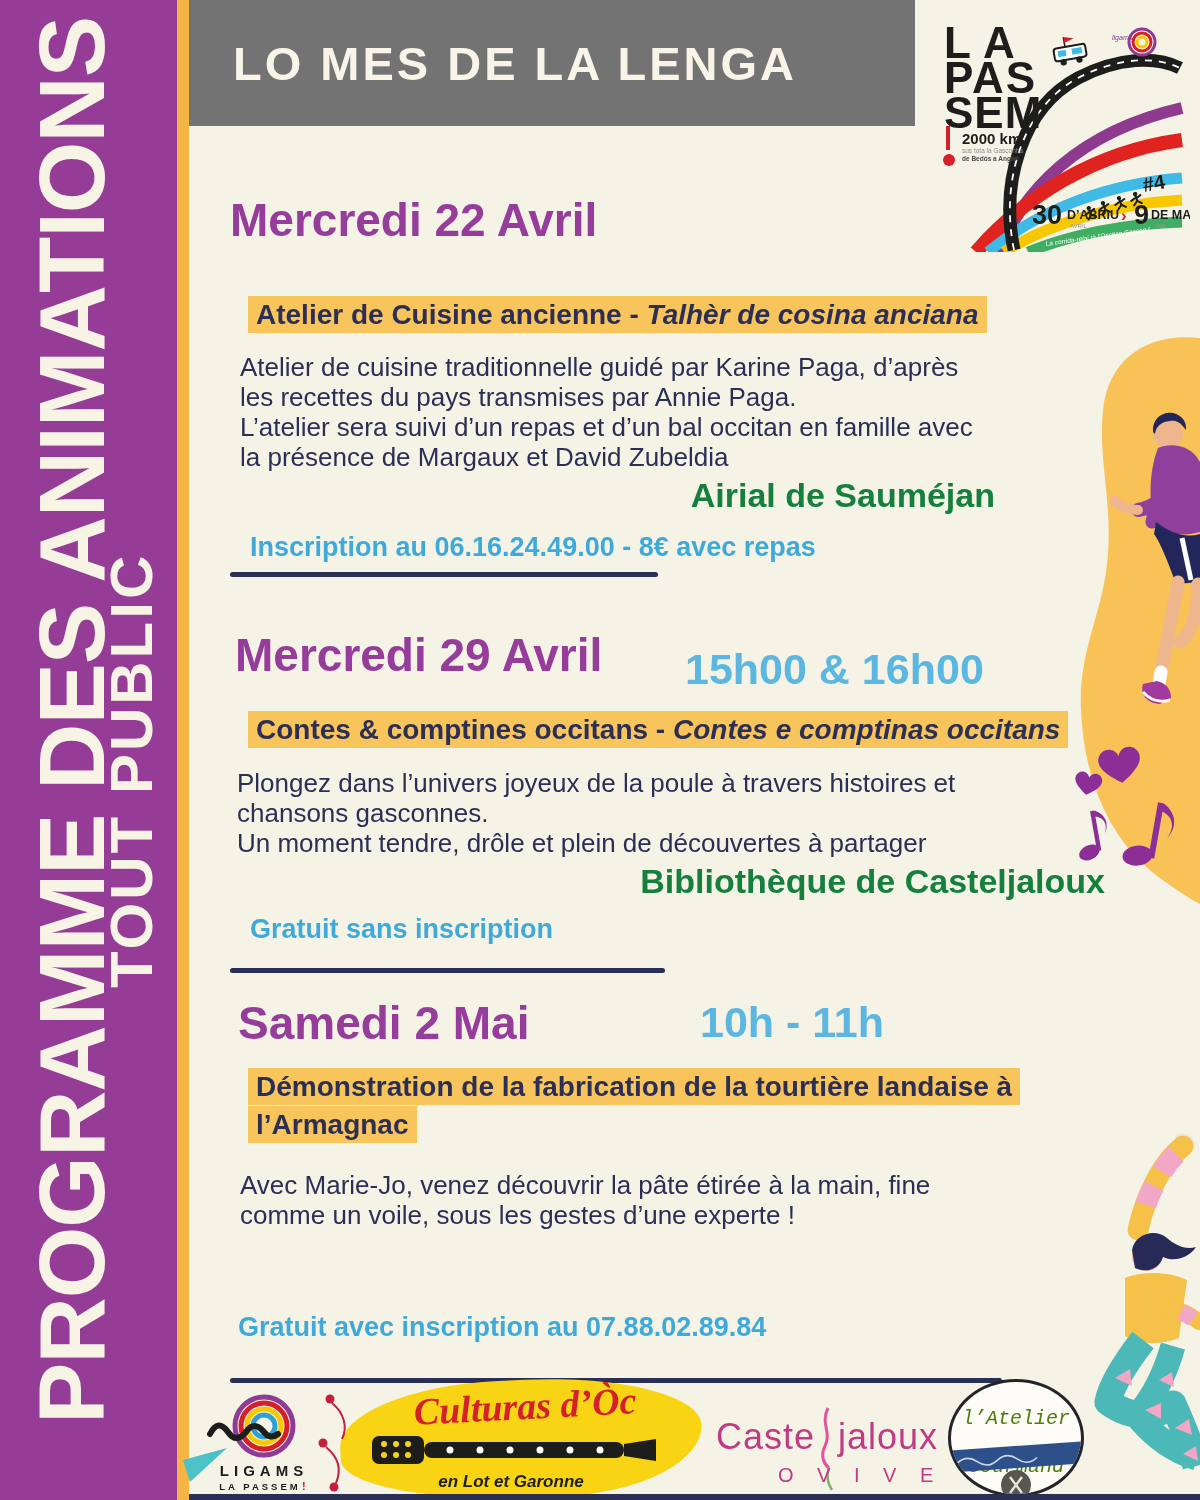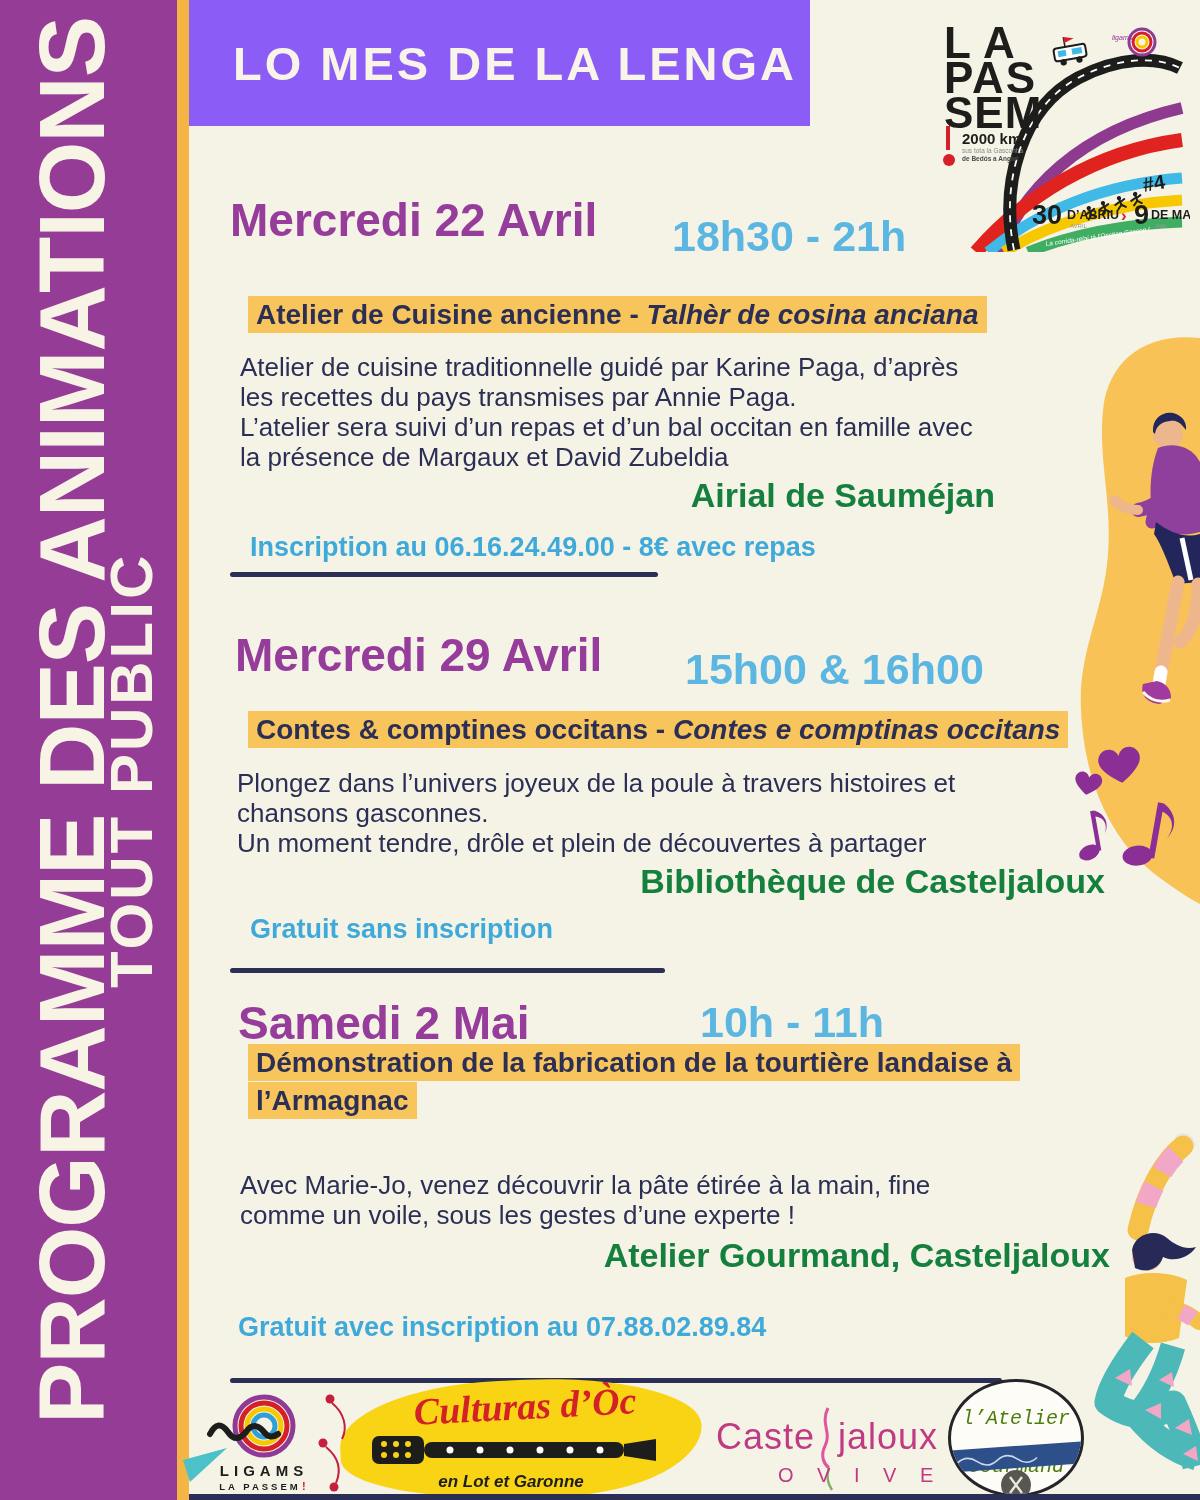--- a/index.html
+++ b/index.html
@@ -12,21 +12,21 @@
   .sidebar{left:0;top:0;width:177px;height:1500px;background:#953d96;}
   .v-stripe{left:177px;top:0;width:12px;height:1500px;background:#f4b545;}
   .sidebar-title{position:absolute;left:26px;top:1424px;transform:rotate(-90deg);
       transform-origin:0 0;white-space:nowrap;font-weight:bold;font-size:92px;
       letter-spacing:-1px;color:#f7f4e6;line-height:1;}
   .sidebar-subtitle{position:absolute;left:102px;top:988px;transform:rotate(-90deg);
       transform-origin:0 0;white-space:nowrap;font-weight:bold;font-size:60px;
       letter-spacing:3px;color:#f7f4e6;line-height:1;}
 
   
-  .banner{left:189px;top:0;width:621px;height:126px;background:#8b5cf6;}
+  .banner{left:189px;top:0;width:726px;height:126px;background:#737373;}
   .banner-title{position:absolute;left:44px;top:50%;transform:translateY(-50%);
       font-weight:bold;font-size:47px;letter-spacing:3px;color:#f8f5e8;white-space:nowrap;}
 
   
   .date{font-weight:bold;font-size:46px;color:#963c9b;white-space:nowrap;}
   .time{font-weight:bold;font-size:43px;color:#5cb6e2;white-space:nowrap;}
   .band{font-weight:bold;font-size:28px;color:#2b2e55;line-height:38px;padding-left:20px;}
   .band .hl{background:#f8c45c;padding:3px 8px;-webkit-box-decoration-break:clone;box-decoration-break:clone;}
   .band .oc{font-style:italic;}
   .desc{font-size:26px;line-height:30px;color:#2b2e55;white-space:pre-line;}
@@ -39,21 +39,21 @@
   .e1-band{left:228px;top:296px;width:800px;} .e1-desc{left:240px;top:352px;}
   .e1-loc{left:450px;top:476px;width:545px;} .e1-info{left:250px;top:532px;}
   .e1-div{left:230px;top:572px;width:428px;}
   
   .e2-date{left:235px;top:628px;} .e2-time{left:685px;top:645px;}
   .e2-band{left:228px;top:711px;width:895px;} .e2-desc{left:237px;top:768px;}
   .e2-loc{left:455px;top:862px;width:650px;} .e2-info{left:250px;top:914px;}
   .e2-div{left:230px;top:968px;width:435px;}
   
   .e3-date{left:238px;top:996px;} .e3-time{left:700px;top:998px;}
-  .e3-band{left:228px;top:1044px;width:900px;} .e3-desc{left:240px;top:1170px;}
+  .e3-band{left:228px;top:1068px;width:900px;} .e3-desc{left:240px;top:1170px;}
   .e3-loc{left:450px;top:1236px;width:660px;} .e3-info{left:238px;top:1312px;}
   .e3-div{left:230px;top:1378px;width:772px;}
 
   .bottom-line{left:189px;top:1494px;width:1011px;height:6px;background:#2b2e55;}
 
   
   .culturas{left:340px;top:1380px;width:362px;height:118px;}
   .culturas .splash{position:absolute;left:0;top:0;right:0;bottom:0;background:#f8d414;
       border-radius:48% 52% 42% 58% / 55% 48% 60% 42%;transform:rotate(-2.5deg);}
   .culturas .title{position:absolute;left:30px;top:4px;width:310px;text-align:center;
@@ -157,21 +157,20 @@
       <text x="139" y="207" font-size="12.5">D’ABRIU</text>
       <text x="142" y="216" font-size="6" font-weight="normal" fill="#9a9a9a">AVRIL</text>
       <text x="193" y="209" font-size="17" fill="#d5202a">›</text>
       <text x="206" y="212" font-size="27">9</text>
       <text x="223" y="207" font-size="12.5">DE MAI</text>
       <text x="228" y="216" font-size="6" font-weight="normal" fill="#9a9a9a">MAI</text>
     </g>
   </svg>
 
   <div class="abs date e1-date">Mercredi 22 Avril</div>
-  <div class="abs time e1-time">18h30 - 21h</div>
   <div class="abs band e1-band"><span class="hl"><span>Atelier de Cuisine ancienne - </span><span class="oc">Talhèr de cosina anciana</span></span></div>
   <div class="abs desc e1-desc">Atelier de cuisine traditionnelle guidé par Karine Paga, d’après
 les recettes du pays transmises par Annie Paga.
 L’atelier sera suivi d’un repas et d’un bal occitan en famille avec
 la présence de Margaux et David Zubeldia</div>
   <div class="abs loc e1-loc">Airial de Sauméjan</div>
   <div class="abs info e1-info">Inscription au 06.16.24.49.00 - 8€ avec repas</div>
   <div class="abs divider e1-div"></div>
 
   <div class="abs date e2-date">Mercredi 29 Avril</div>
@@ -182,21 +181,20 @@
 Un moment tendre, drôle et plein de découvertes à partager</div>
   <div class="abs loc e2-loc">Bibliothèque de Casteljaloux</div>
   <div class="abs info e2-info">Gratuit sans inscription</div>
   <div class="abs divider e2-div"></div>
 
   <div class="abs date e3-date">Samedi 2 Mai</div>
   <div class="abs time e3-time">10h - 11h</div>
   <div class="abs band e3-band"><span class="hl"><span>Démonstration de la fabrication de la tourtière landaise à l’Armagnac</span><span class="oc"></span></span></div>
   <div class="abs desc e3-desc">Avec Marie-Jo, venez découvrir la pâte étirée à la main, fine
 comme un voile, sous les gestes d’une experte !</div>
-  <div class="abs loc e3-loc">Atelier Gourmand, Casteljaloux</div>
   <div class="abs info e3-info">Gratuit avec inscription au 07.88.02.89.84</div>
   <div class="abs divider e3-div"></div>
 
   <svg class="abs" style="left:1058px;top:332px;" width="142" height="576" viewBox="0 0 142 576">
     <path d="M142 6 C 88 0 50 28 45 78 C 40 126 54 168 50 222 C 46 280 20 318 23 378 C 26 448 52 510 102 546 C 116 556 130 566 142 572 Z" fill="#f8c257"></path>
     <g>
       <path d="M118 150 C 104 162 96 176 94 190" stroke="#8f3f9c" stroke-width="13" fill="none" stroke-linecap="round"></path>
       <circle cx="110" cy="102" r="15" fill="#eeb68d"></circle>
       <path d="M95 100 C 94 87 104 79 115 81 C 124 83 129 90 128 98 C 122 90 118 88 112 89 C 103 90 98 94 97 102 Z" fill="#23265a"></path>
       <path d="M100 116 C 114 110 130 114 138 124 L 142 130 L 142 200 C 122 206 102 200 96 190 C 90 166 92 136 100 116 Z" fill="#8f3f9c"></path>

